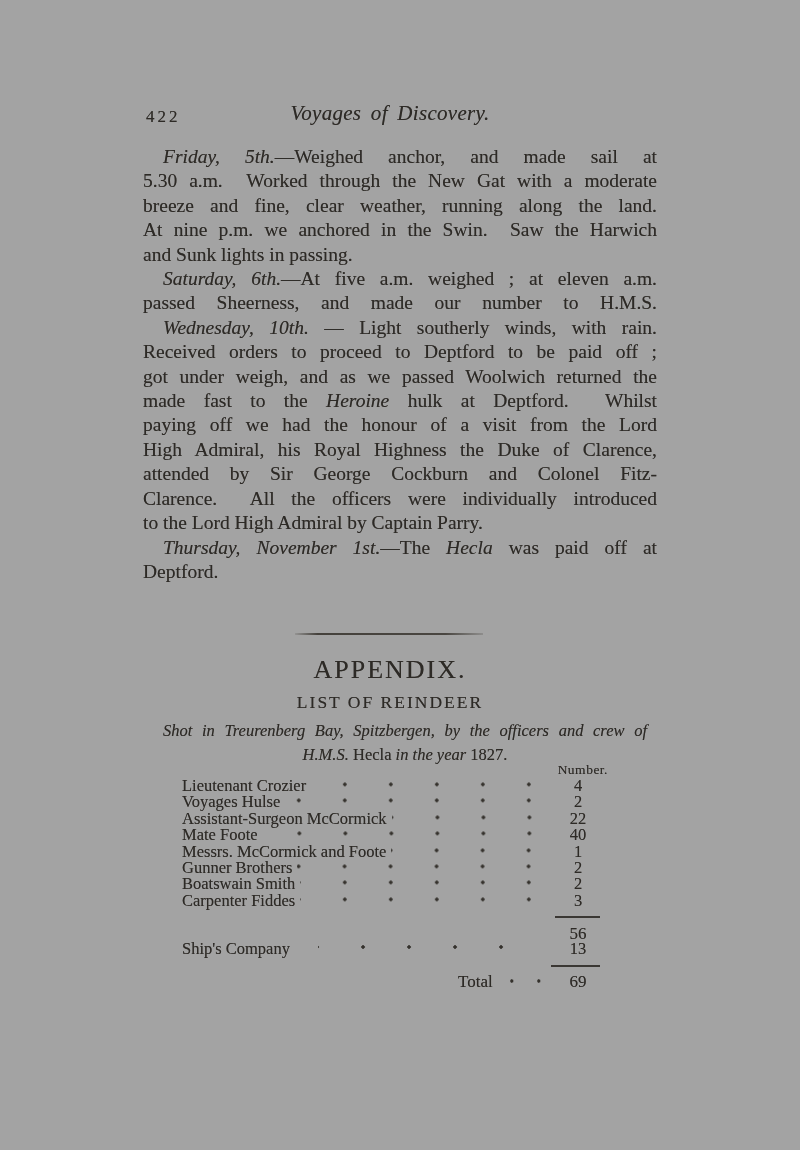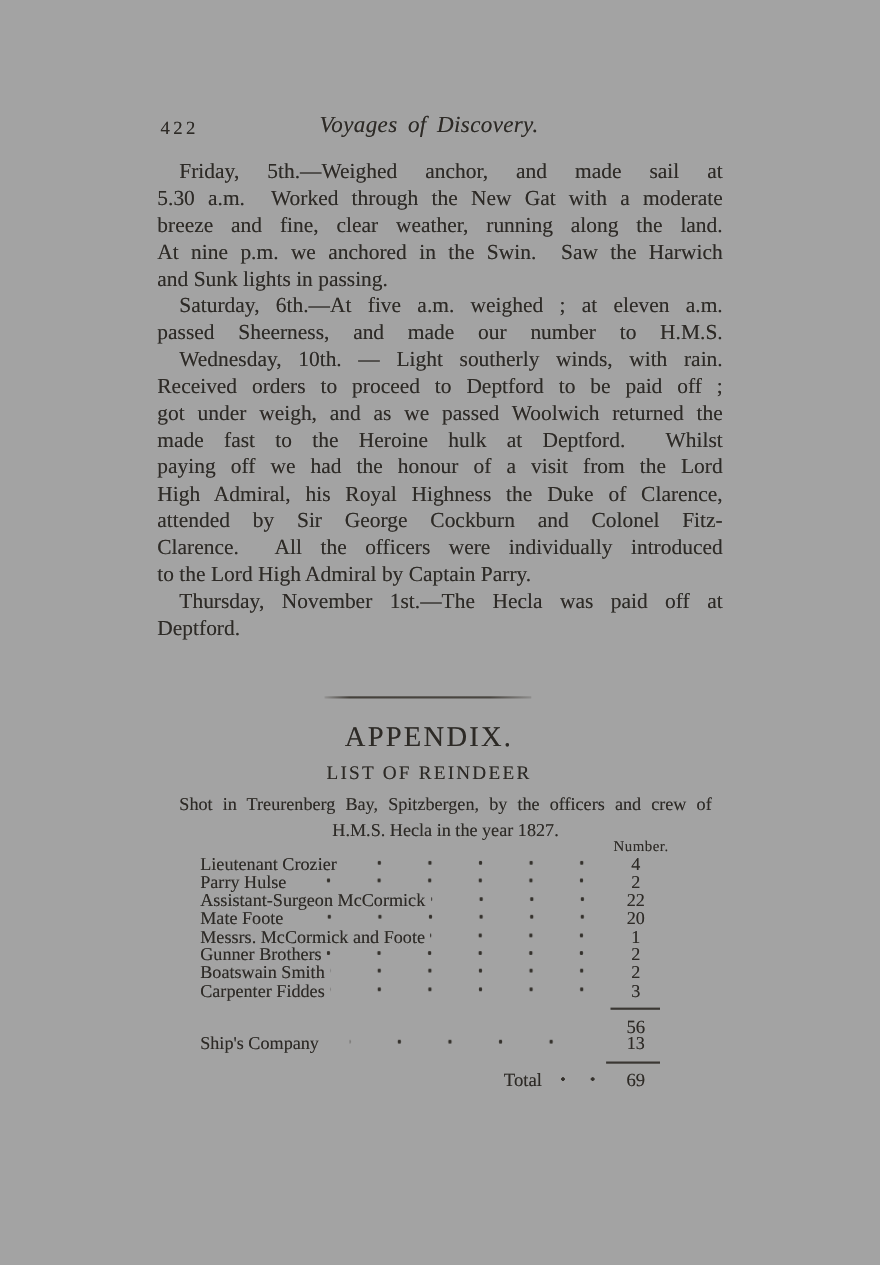--- a/index.html
+++ b/index.html
@@ -8,21 +8,21 @@
         text-shadow:0 0 .6px rgba(46,42,38,.5);}
   
   .pagenum{position:absolute;left:146px;top:107px;font-size:17px;letter-spacing:3px;}
   .runtitle{position:absolute;left:133px;top:101px;width:514px;text-align:center;
             font-style:italic;font-size:21px;word-spacing:4px;letter-spacing:.3px;}
   
   .body{position:absolute;left:143px;top:145px;width:514px;font-size:19.5px;}
   .line{line-height:24.4px;}
   .j{text-align:justify;text-align-last:justify;}
   .indent{text-indent:20px;}
-  .it{margin-top:12px;}
+  .it{font-style:italic;margin-top:12px;}
   
   .divider{position:absolute;left:295px;top:633px;width:188px;height:2px;
            background:linear-gradient(to right,rgba(58,54,48,.15),rgba(58,54,48,.9) 12%,
                       rgba(58,54,48,.85) 80%,rgba(58,54,48,.2));}
   
   .apx-title{position:absolute;left:133px;top:655px;width:514px;text-align:center;
              font-size:26px;letter-spacing:2px;}
   .apx-sub{position:absolute;left:133px;top:692px;width:514px;text-align:center;
            font-size:17.5px;letter-spacing:2px;}
   .caption{position:absolute;left:163px;top:719px;width:484px;font-size:16.5px;}
@@ -94,33 +94,33 @@
     </div>
 
   <div class="numhdr">Number.</div>
   <div class="table">
       <div class="trow">
         <span class="nm">Lieutenant Crozier</span>
         <span class="leader"></span>
         <span class="num">4</span>
       </div>
       <div class="trow">
-        <span class="nm">Parry Hulse</span>
+        <span class="nm">Voyages Hulse</span>
         <span class="leader"></span>
         <span class="num">2</span>
       </div>
       <div class="trow">
         <span class="nm">Assistant-Surgeon McCormick</span>
         <span class="leader"></span>
         <span class="num">22</span>
       </div>
       <div class="trow">
         <span class="nm">Mate Foote</span>
         <span class="leader"></span>
-        <span class="num">20</span>
+        <span class="num">40</span>
       </div>
       <div class="trow">
         <span class="nm">Messrs. McCormick and Foote</span>
         <span class="leader"></span>
         <span class="num">1</span>
       </div>
       <div class="trow">
         <span class="nm">Gunner Brothers</span>
         <span class="leader"></span>
         <span class="num">2</span>

